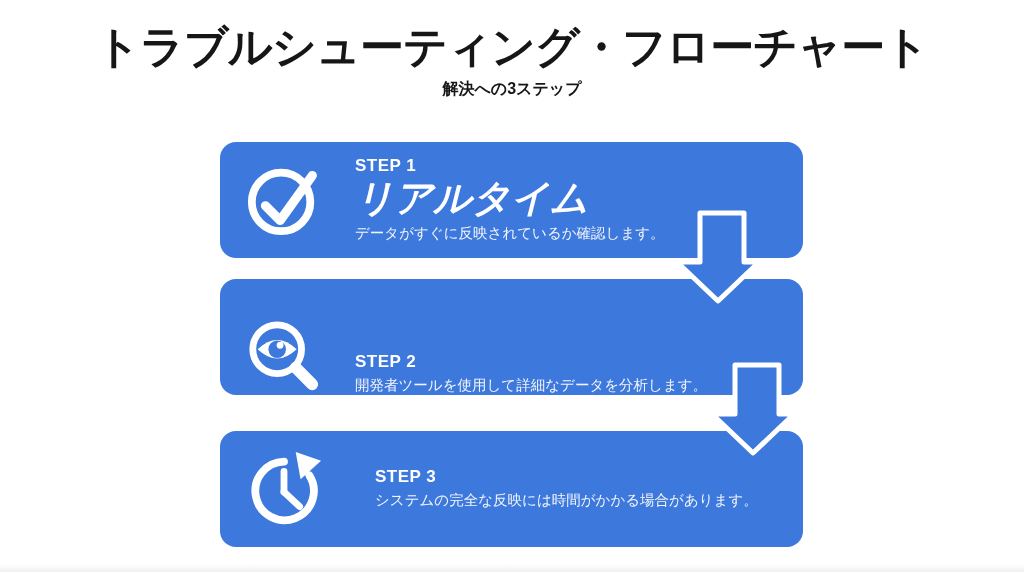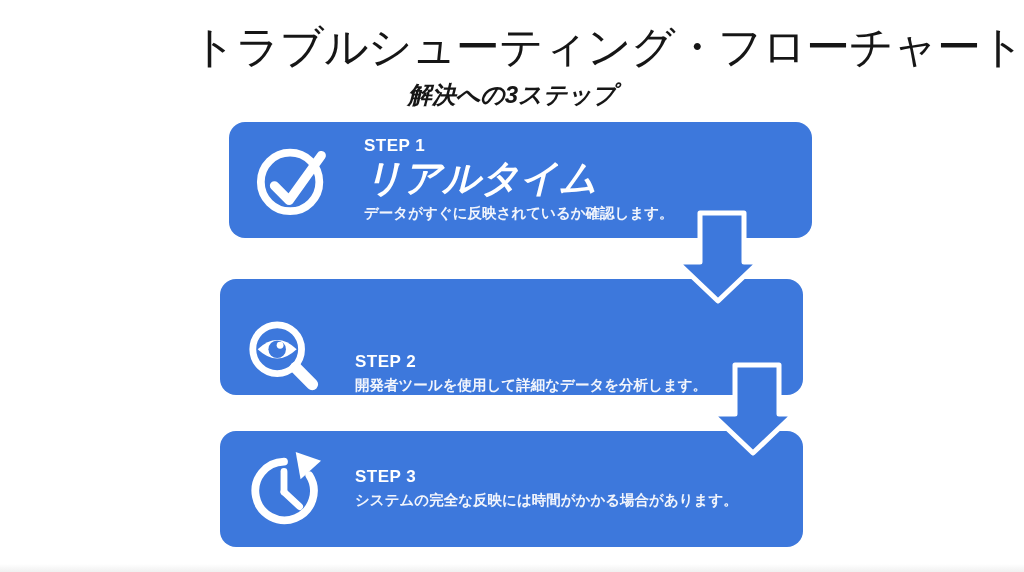--- a/index.html
+++ b/index.html
@@ -10,51 +10,50 @@
   :root { --accent: #3d78dc; }
   .slide {
     position: relative;
     width: 1024px; height: 572px;
     background: #ffffff;
     overflow: hidden;
   }
   .title {
     position: absolute;
     top: 24px; left: 0; width: 100%;
-    text-align: right;
+    text-align: center;
     font-size: 44px;
-    font-weight: 400;
+    font-weight: 700;
     letter-spacing: -1px;
     color: #161616;
     line-height: 1.05;
   }
   .subtitle {
     position: absolute;
     top: 79px; left: 0; width: 100%;
     text-align: center;
-    font-size: 24px;
+    font-size: 16px;
     font-weight: 700;
     color: #161616;
-    font-style: italic;
   }
   .step-card {
     position: absolute;
     left: 220px;
     width: 583px; height: 116px;
     background: var(--accent);
     border-radius: 16px;
     display: flex;
     align-items: center;
     box-sizing: border-box;
     padding-left: 25px;
     z-index: 1;
   }
-  .step-card.s1 { top: 122px; margin-left: 9px; }
+  .step-card.s1 { top: 142px; }
   .step-card.s2 { top: 279px; align-items: flex-end; }
-  .step-card.s3 { top: 431px; }
+  .step-card.s3 { top: 431px; gap: 20px; }
   .step-icon {
     width: 78px; height: 78px;
     flex: none;
     margin-right: 32px;
   }
   .step-text {
     display: flex;
     flex-direction: column;
     color: #ffffff;
   }
@@ -66,21 +65,21 @@
   }
   .step-heading {
     font-size: 38px;
     font-weight: 700;
     line-height: 1.12;
     margin-top: 1px;
     font-style: italic;
   }
   .step-desc {
     font-size: 14.5px;
-    font-weight: 700;
+    font-weight: 400;
     margin-top: 4px;
     color: #f2f5fc;
   }
   .flow-arrow {
     position: absolute;
     width: 88px; height: 94px;
     z-index: 2;
   }
   .flow-arrow.a1 { left: 674px; top: 210px; }
   .flow-arrow.a2 { left: 709px; top: 362px; }

